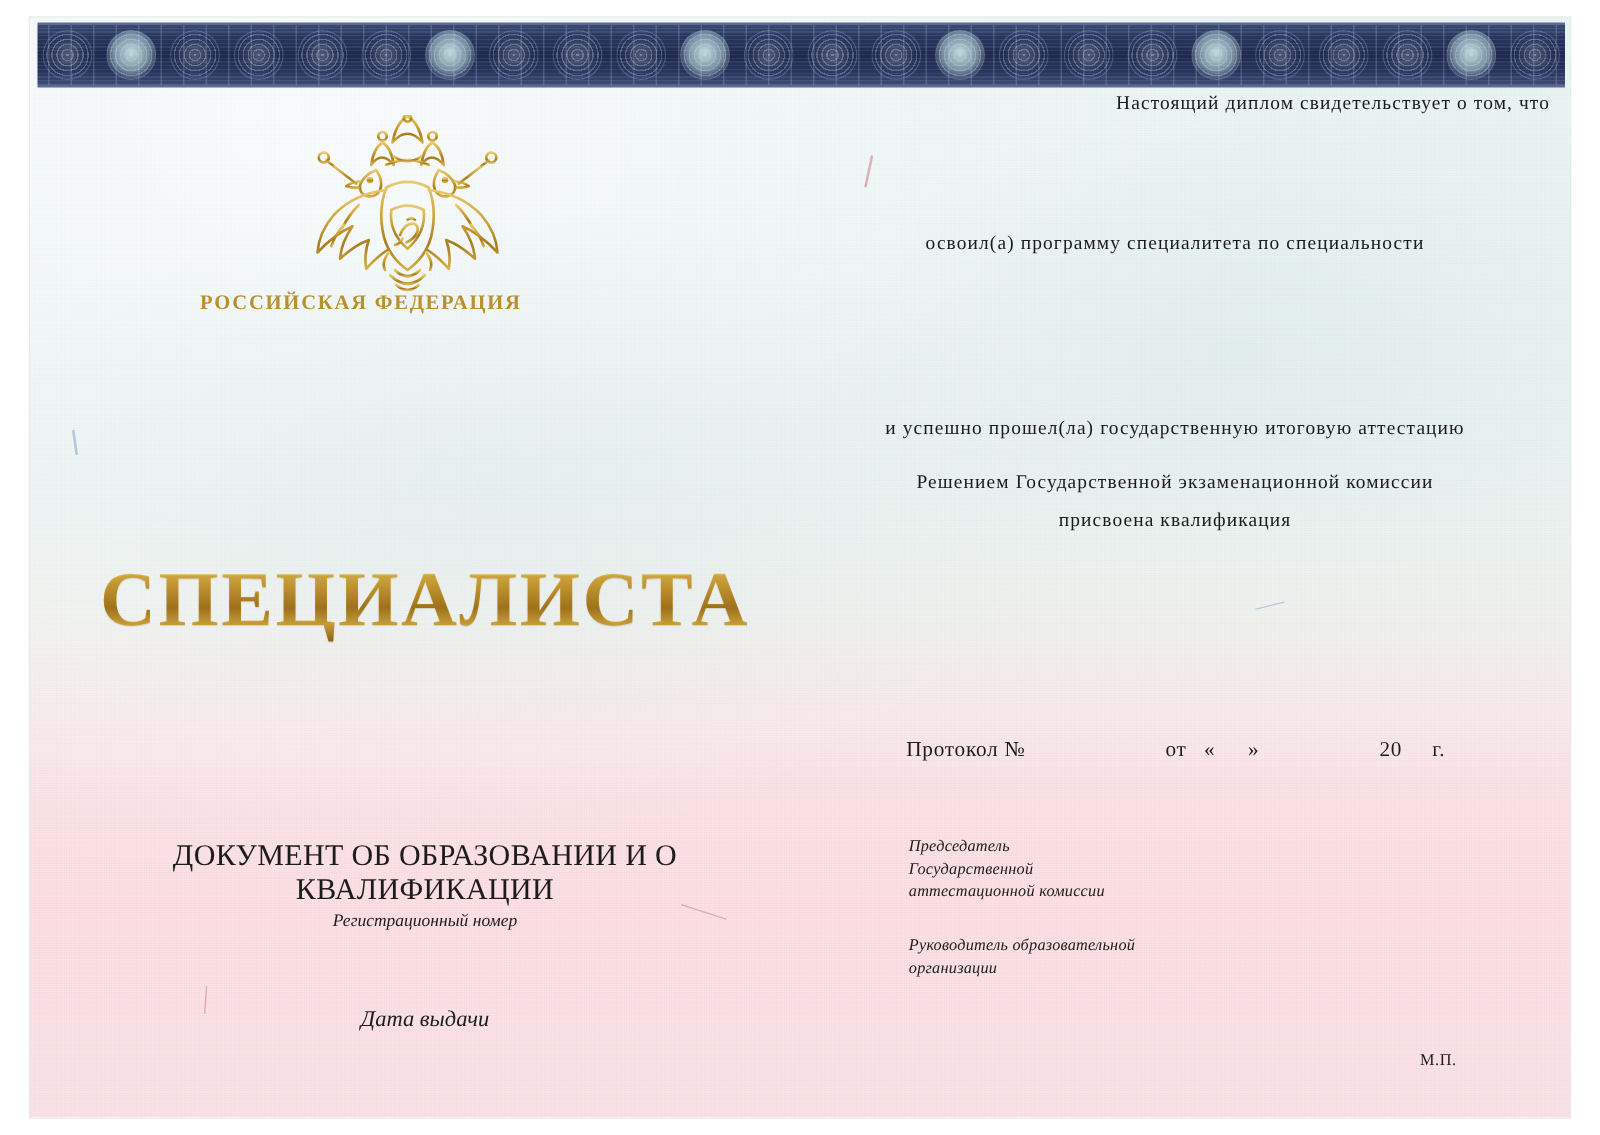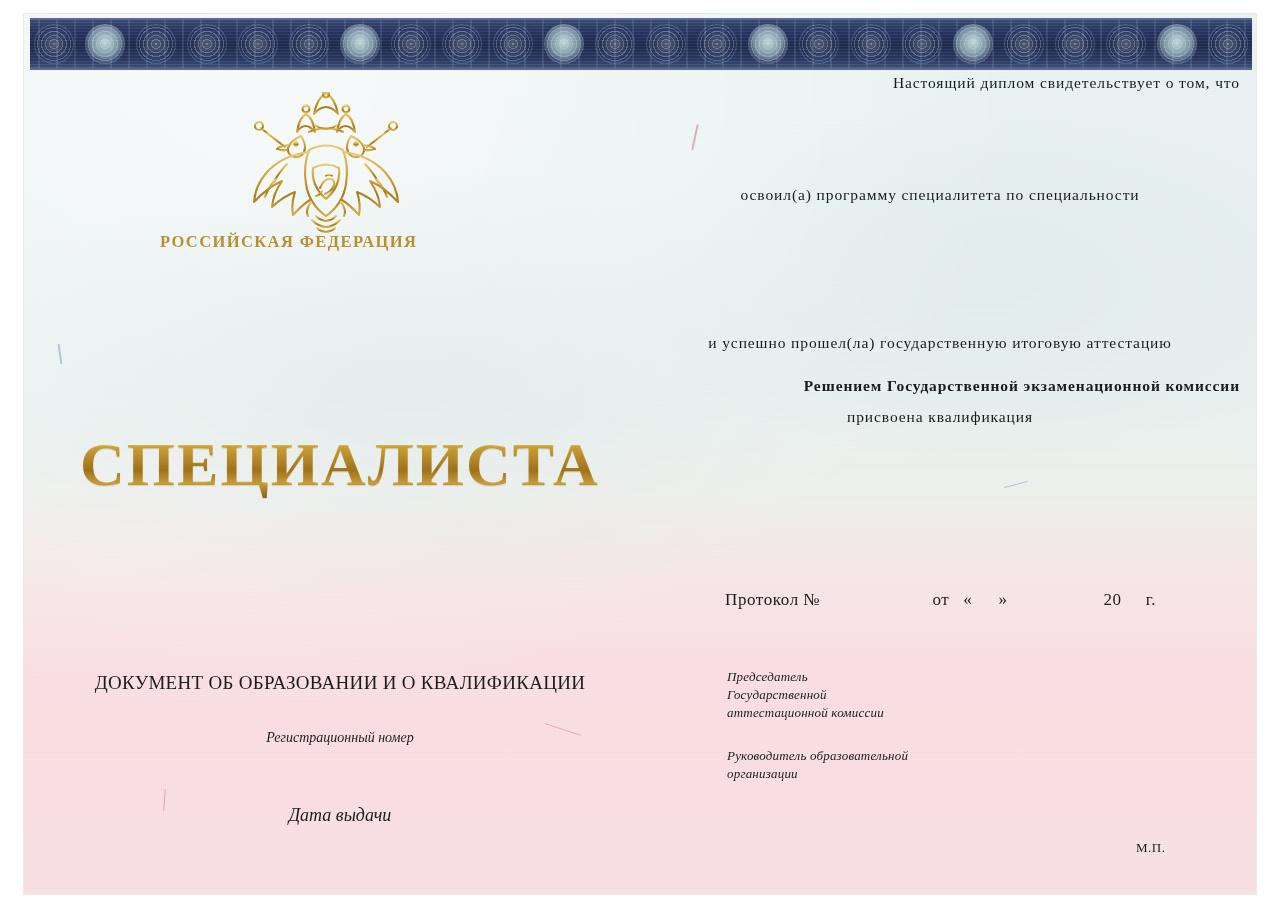--- a/index.html
+++ b/index.html
@@ -145,30 +145,30 @@
     font-weight: 700;
     letter-spacing: 2px;
     line-height: 1.06;
     background: linear-gradient(to bottom, #f0d67c 0%, #d9ad3d 26%, #a9791d 58%, #d8ae44 78%, #8e6416 100%);
     -webkit-background-clip: text;
     background-clip: text;
     color: transparent;
     text-shadow: 0 1px 1px rgba(120,85,20,0.20);
   }
   .title-line.l1 { font-size: 62px; }
-  .title-line.l2 { font-size: 62px; margin-top: 2px; }
+  .title-line.l2 { font-size: 62px; margin-top: 18px; }
 
   .doc-subtitle {
     position: absolute;
     left: 60px;
     top: 672px;
     width: 560px;
     text-align: center;
     font-family: "Liberation Serif", serif;
-    font-size: 19px;
+    font-size: 24px;
     letter-spacing: 0.3px;
     color: #1c1c1c;
   }
   .reg-number {
     position: absolute;
     left: 60px;
     top: 730px;
     width: 560px;
     text-align: center;
     font-family: "Liberation Serif", serif;
@@ -192,21 +192,21 @@
   .r-text {
     position: absolute;
     font-family: "Liberation Serif", serif;
     color: #1b1b1b;
     letter-spacing: 0.9px;
     white-space: nowrap;
   }
   .r-certifies { left: 640px; top: 74px; width: 600px; text-align: right; font-size: 15.5px; }
   .r-program   { left: 640px; top: 186px; width: 600px; text-align: center; font-size: 15.5px; }
   .r-gia       { left: 640px; top: 334px; width: 600px; text-align: center; font-size: 15.5px; }
-  .r-decision  { left: 640px; top: 377px; width: 600px; text-align: right; font-size: 15.5px; font-weight: bold; }
+  .r-decision  { left: 640px; top: 377px; width: 600px; text-align: center; font-size: 15.5px; }
   .r-qualif    { left: 640px; top: 408px; width: 600px; text-align: center; font-size: 15.5px; }
 
   .protocol-row {
     position: absolute;
     left: 725px;
     top: 590px;
     width: 490px;
     font-family: "Liberation Serif", serif;
     font-size: 17px;
     color: #1b1b1b;

